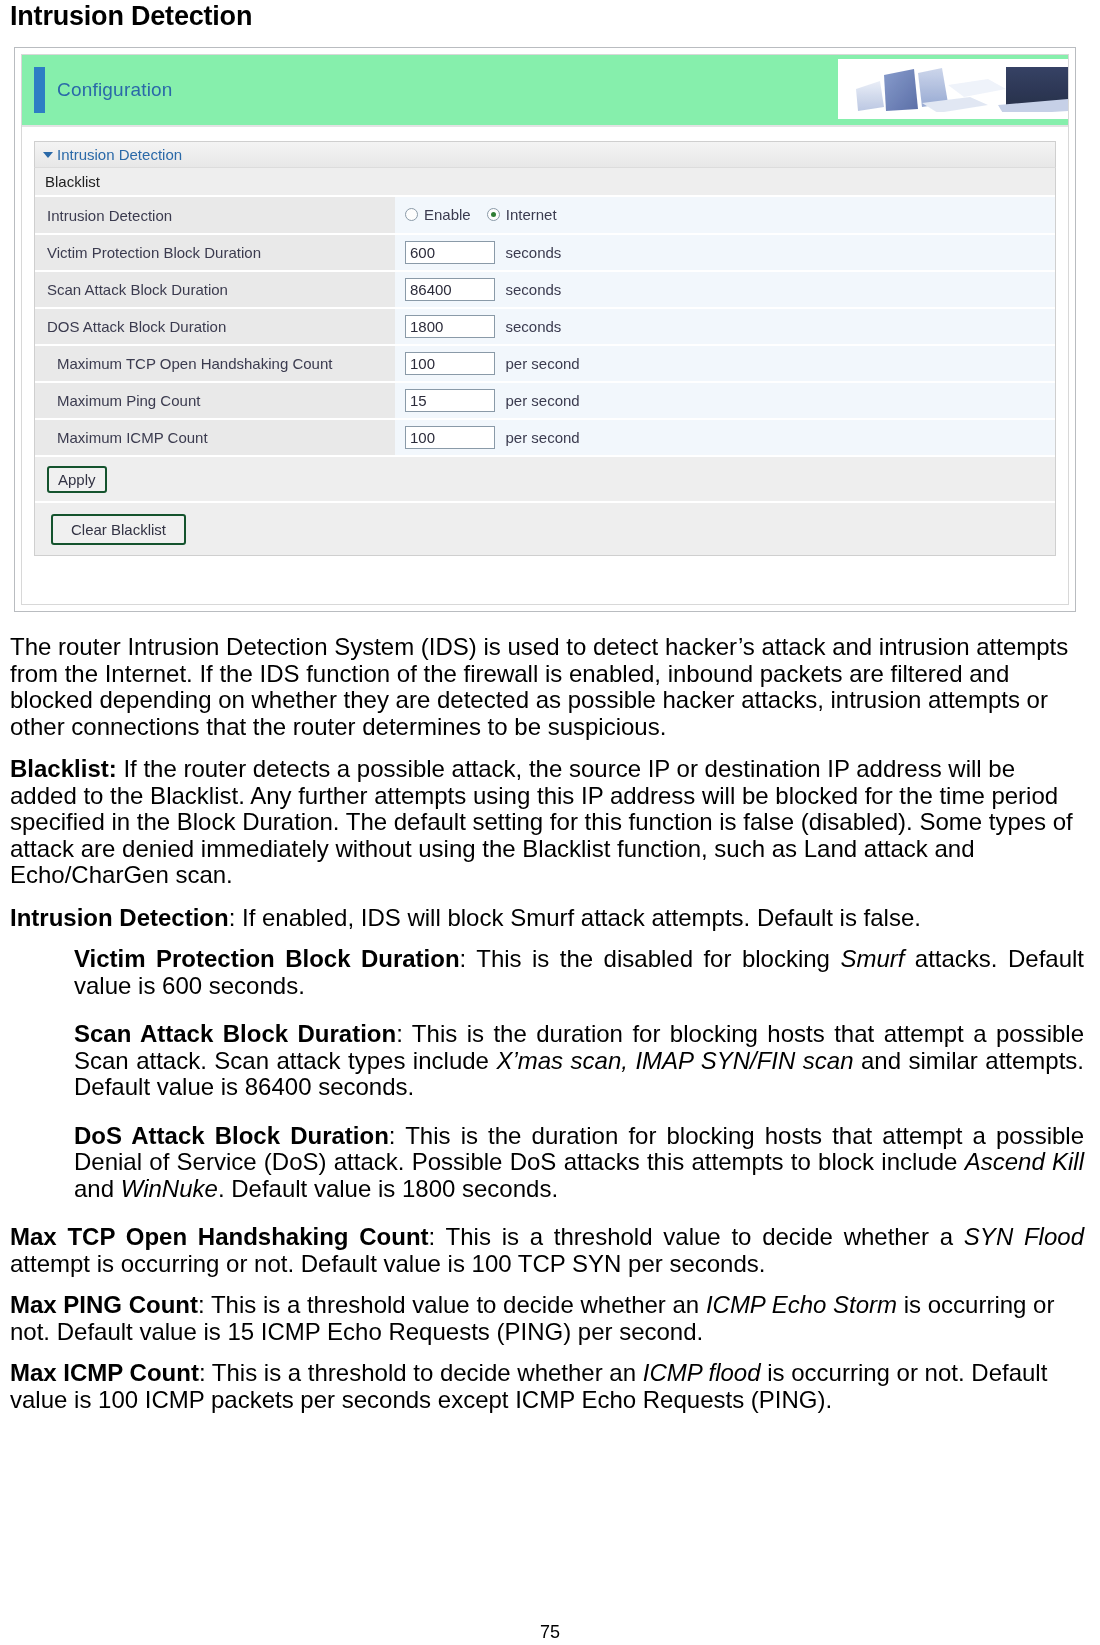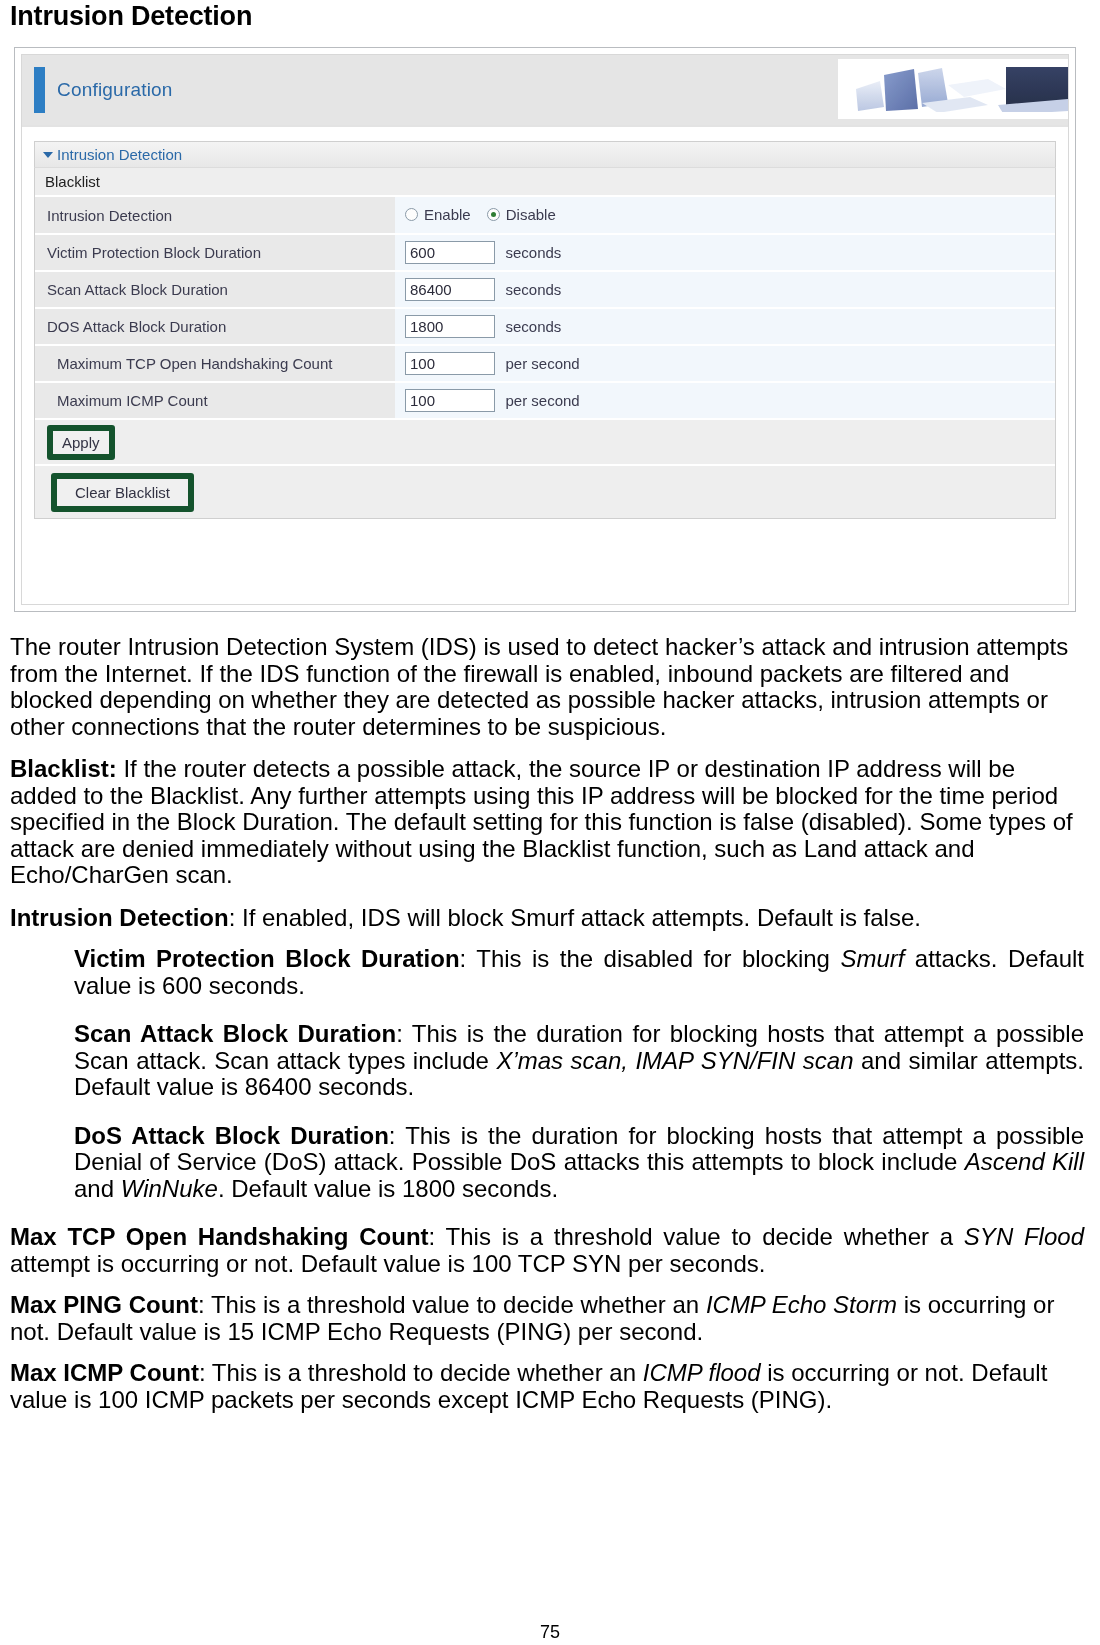--- a/index.html
+++ b/index.html
@@ -52,21 +52,21 @@
     box-sizing: border-box;
     position: relative;
     background: #fff;
   }
 
   
   .shot-header {
     height: 70px;
     position: relative;
     border-bottom: 2px solid #e3e3e3;
-    background: #e5e5e5;
+    background: #86efac;
     display: flex;
     align-items: center;
   }
 
   .blue-bar {
     width: 11px;
     height: 46px;
     background: #2d7ec4;
     margin-left: 12px;
     flex: 0 0 auto;
@@ -218,21 +218,21 @@
     display: flex;
     align-items: center;
     padding-left: 12px;
     border-bottom: 2px solid #ffffff;
     box-sizing: border-box;
   }
   .btn-row.second { border-bottom: none; height: 52px; padding-left: 16px; }
 
   .btn {
     background: #f0f0f0;
-    border: 6px solid #14532d;
+    border: 2px solid #14532d;
     border-radius: 3px;
     font-size: 15px;
     color: #333344;
     padding: 3px 9px;
     font-family: "Liberation Sans", sans-serif;
     line-height: 17px;
     cursor: pointer;
   }
   .btn.wide { padding: 5px 18px; }
 
@@ -329,21 +329,21 @@
           <table class="params">
             <tbody>
 
               <tr>
                 <td class="cell-label">Intrusion Detection</td>
                 <td class="cell-value">
                   <span class="radio-wrap">
                     <span class="radio"></span>
                     <span class="radio-label">Enable</span>
                     <span class="radio on"></span>
-                    <span class="radio-label">Disable</span>
+                    <span class="radio-label">Internet</span>
                   </span>
                 </td>
               </tr>
 
               <tr>
                 <td class="cell-label">Victim Protection Block Duration</td>
                 <td class="cell-value">
                   <span class="txtbox">600</span>
                   <span class="unit">seconds</span>
                 </td>
@@ -366,20 +366,27 @@
               </tr>
 
               <tr>
                 <td class="cell-label indent">Maximum TCP Open Handshaking Count</td>
                 <td class="cell-value">
                   <span class="txtbox">100</span>
                   <span class="unit">per second</span>
                 </td>
               </tr>
 
+              <tr>
+                <td class="cell-label indent">Maximum Ping Count</td>
+                <td class="cell-value">
+                  <span class="txtbox">15</span>
+                  <span class="unit">per second</span>
+                </td>
+              </tr>
 
               <tr>
                 <td class="cell-label indent">Maximum ICMP Count</td>
                 <td class="cell-value">
                   <span class="txtbox">100</span>
                   <span class="unit">per second</span>
                 </td>
               </tr>
             </tbody>
           </table>

